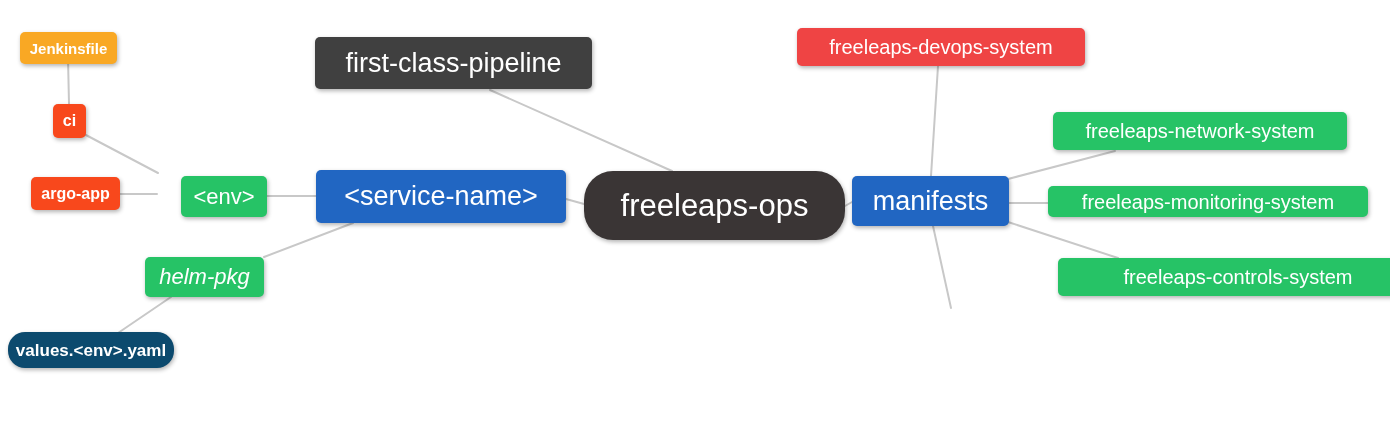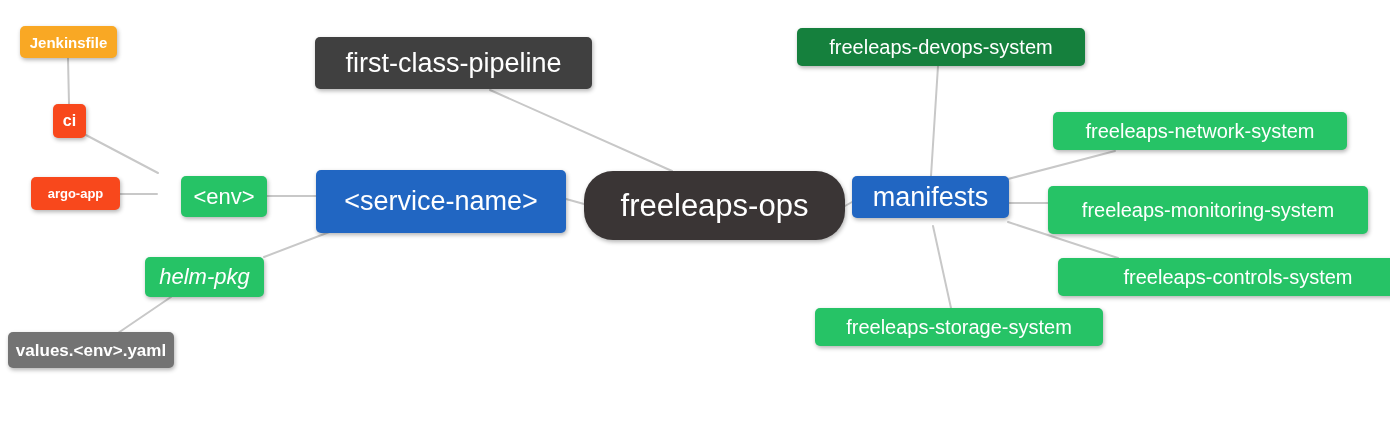--- a/index.html
+++ b/index.html
@@ -32,33 +32,33 @@
     box-shadow: 1px 2px 4px rgba(0,0,0,0.3);
     white-space: nowrap;
     cursor: default;
     box-sizing: border-box;
     line-height: 1;
     user-select: none;
   }
   .sm { font-weight: bold; }
 
   
-  #n-jenkinsfile { left: 20px;  top: 26px;  width: 97px;  height: 32px; font-size: 15px; }
+  #n-jenkinsfile { left: 20px;  top: 32px;  width: 97px;  height: 32px; font-size: 15px; }
   #n-ci          { left: 53px;  top: 104px; width: 33px;  height: 34px; font-size: 16px; }
-  #n-argo        { left: 31px;  top: 177px; width: 89px;  height: 33px; font-size: 13px; }
+  #n-argo        { left: 31px;  top: 177px; width: 89px;  height: 33px; font-size: 16px; }
   #n-env         { left: 157px; top: 176px; width: 86px;  height: 41px; font-size: 22px; margin-left: 24px; }
   #n-fcp         { left: 315px; top: 37px;  width: 277px; height: 52px; font-size: 27px; }
-  #n-svc         { left: 316px; top: 170px; width: 250px; height: 63px; font-size: 27px; }
+  #n-svc         { left: 316px; top: 170px; width: 250px; height: 53px; font-size: 27px; }
   #n-root        { left: 584px; top: 171px; width: 261px; height: 69px; font-size: 31px; border-radius: 29px; }
-  #n-manifests   { left: 852px; top: 176px; width: 157px; height: 42px; font-size: 27px; }
+  #n-manifests   { left: 852px; top: 176px; width: 157px; height: 50px; font-size: 27px; }
   #n-helm        { left: 145px; top: 257px; width: 119px; height: 40px; font-size: 22px; font-style: italic; }
   #n-values      { left: 8px;   top: 332px; width: 166px; height: 36px; font-size: 17px; }
   #n-devops      { left: 797px; top: 28px;  width: 288px; height: 38px; font-size: 20px; }
   #n-network     { left: 1053px; top: 112px; width: 294px; height: 38px; font-size: 20px; }
-  #n-monitoring  { left: 1048px; top: 186px; width: 320px; height: 48px; font-size: 20px; }
+  #n-monitoring  { left: 1048px; top: 186px; width: 320px; height: 31px; font-size: 20px; }
   #n-controls    { left: 1058px; top: 258px; width: 360px; height: 38px; font-size: 20px; }
   #n-storage     { left: 815px; top: 308px; width: 288px; height: 38px; font-size: 20px; }
 </style>
 </head>
 <body>
 
 <div class="stage">
 
   <svg class="edges" viewBox="0 0 1390 421">
     <g style="stroke: rgb(200, 200, 200);">
@@ -81,20 +81,19 @@
 
   <div class="node sm" id="n-jenkinsfile" style="background-color: rgb(249, 168, 36);">Jenkinsfile</div>
   <div class="node sm" id="n-ci" style="background-color: rgb(248, 72, 28);">ci</div>
   <div class="node sm" id="n-argo" style="background-color: rgb(248, 72, 28);">argo-app</div>
   <div class="node" id="n-env" style="background-color: rgb(38, 195, 102);">&lt;env&gt;</div>
   <div class="node" id="n-fcp" style="background-color: #404040;">first-class-pipeline</div>
   <div class="node" id="n-svc" style="background-color: rgb(33, 102, 194);">&lt;service-name&gt;</div>
   <div class="node" id="n-root" style="background-color: rgb(58, 53, 53);">freeleaps-ops</div>
   <div class="node" id="n-manifests" style="background-color: rgb(33, 102, 194);">manifests</div>
   <div class="node" id="n-helm" style="background-color: rgb(38, 195, 102);">helm-pkg</div>
-  <div class="node sm" id="n-values" style="background-color: #737373;">values.&lt;env&gt;.yaml</div>
-  <div class="node" id="n-devops" style="background-color: #15803d; text-align: center;">freeleaps-devops-system</div>
+  <div class="node sm" id="n-values" style="background-color: #0c4a6e; border-radius: 17px;">values.&lt;env&gt;.yaml</div>
+  <div class="node" id="n-devops" style="background-color: #ef4444; text-align: center;">freeleaps-devops-system</div>
   <div class="node" id="n-network" style="background-color: rgb(38, 195, 102);">freeleaps-network-system</div>
   <div class="node" id="n-monitoring" style="background-color: rgb(38, 195, 102);">freeleaps-monitoring-system</div>
   <div class="node" id="n-controls" style="background-color: rgb(38, 195, 102);">freeleaps-controls-system</div>
-  <div class="node" id="n-storage" style="background-color: rgb(38, 195, 102);">freeleaps-storage-system</div>
 
 </div>
 
 </body></html>

